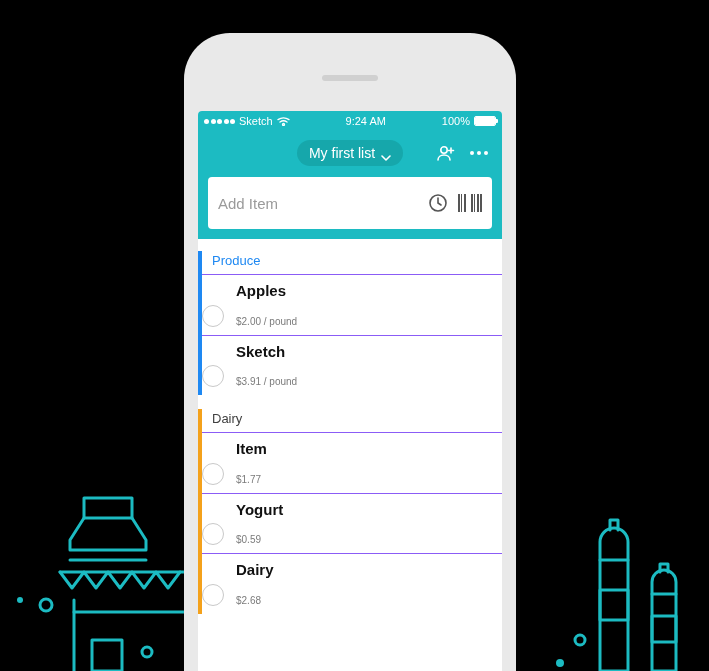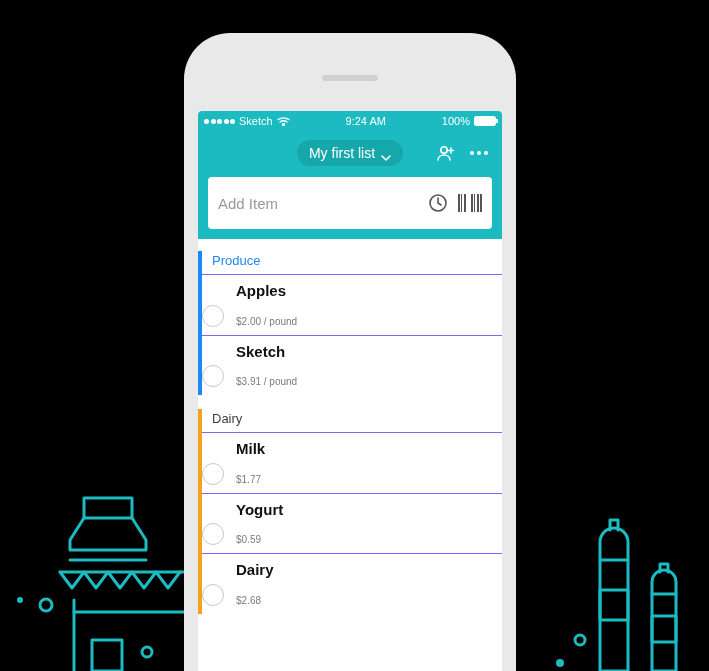--- a/index.html
+++ b/index.html
@@ -294,21 +294,21 @@
         </div>
       </div>
 
       <div class="category">
         <div class="cat-bar" style="background:#f4a11b"></div>
         <div class="cat-title dairy">Dairy</div>
 
         <div class="item-row">
           <span class="item-check"></span>
           <div class="item-text">
-            <div class="item-name">Milk</div>
+            <div class="item-name">Item</div>
             <div class="item-price">$1.77</div>
           </div>
         </div>
         <div class="item-row">
           <span class="item-check"></span>
           <div class="item-text">
             <div class="item-name">Yogurt</div>
             <div class="item-price">$0.59</div>
           </div>
         </div>

